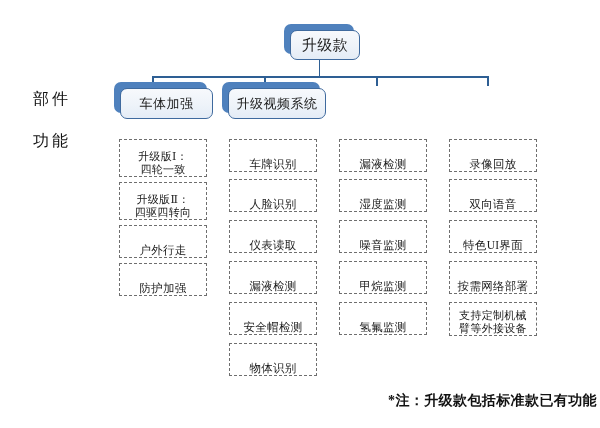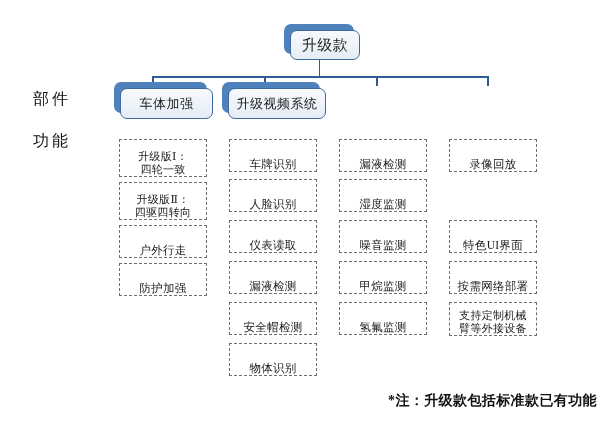--- a/index.html
+++ b/index.html
@@ -174,20 +174,23 @@
   <div class="dash" style="left:339px;top:261px;width:88px;height:33px;">
     <span>甲烷监测</span>
   </div>
   <div class="dash" style="left:339px;top:302px;width:88px;height:33px;">
     <span>氢氟监测</span>
   </div>
 
   <div class="dash" style="left:449px;top:139px;width:88px;height:33px;">
     <span>录像回放</span>
   </div>
+  <div class="dash" style="left:449px;top:179px;width:88px;height:33px;">
+    <span>双向语音</span>
+  </div>
   <div class="dash" style="left:449px;top:220px;width:88px;height:33px;">
     <span>特色UI界面</span>
   </div>
   <div class="dash" style="left:449px;top:261px;width:88px;height:33px;">
     <span>按需网络部署</span>
   </div>
   <div class="dash two" style="left:449px;top:302px;width:88px;height:34px;">
     <span>
         <div>支持定制机械</div>
         <div>臂等外接设备</div>

